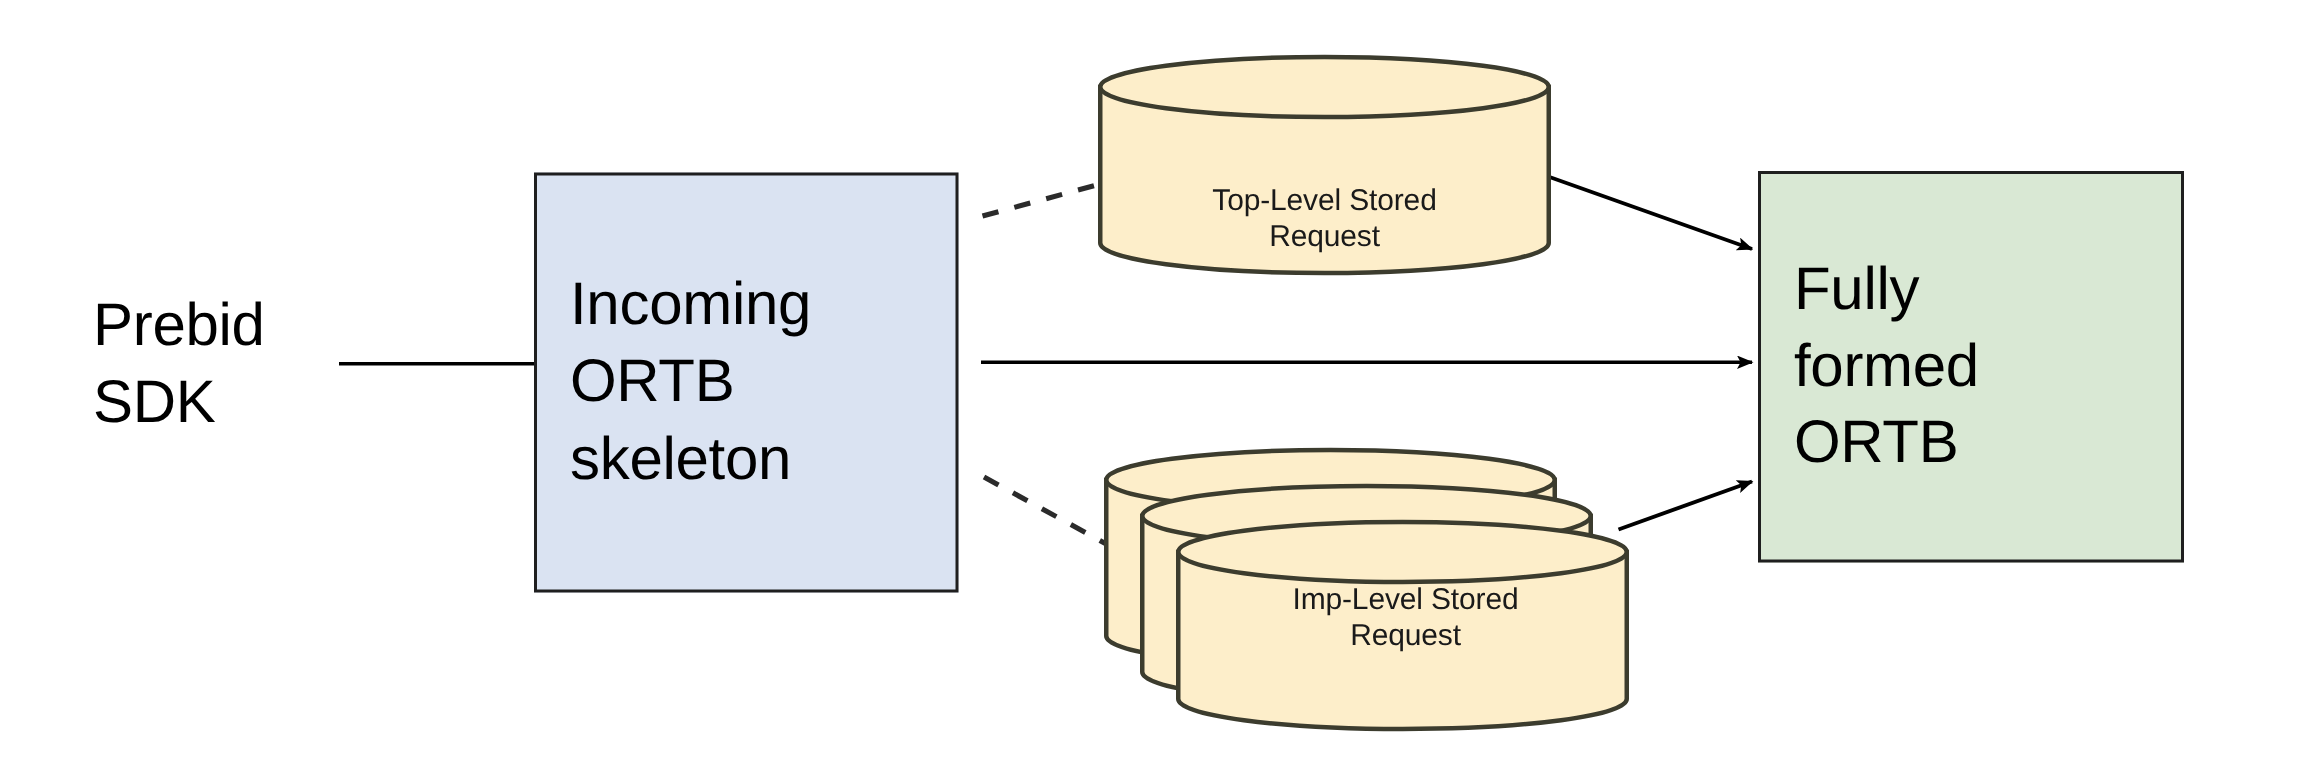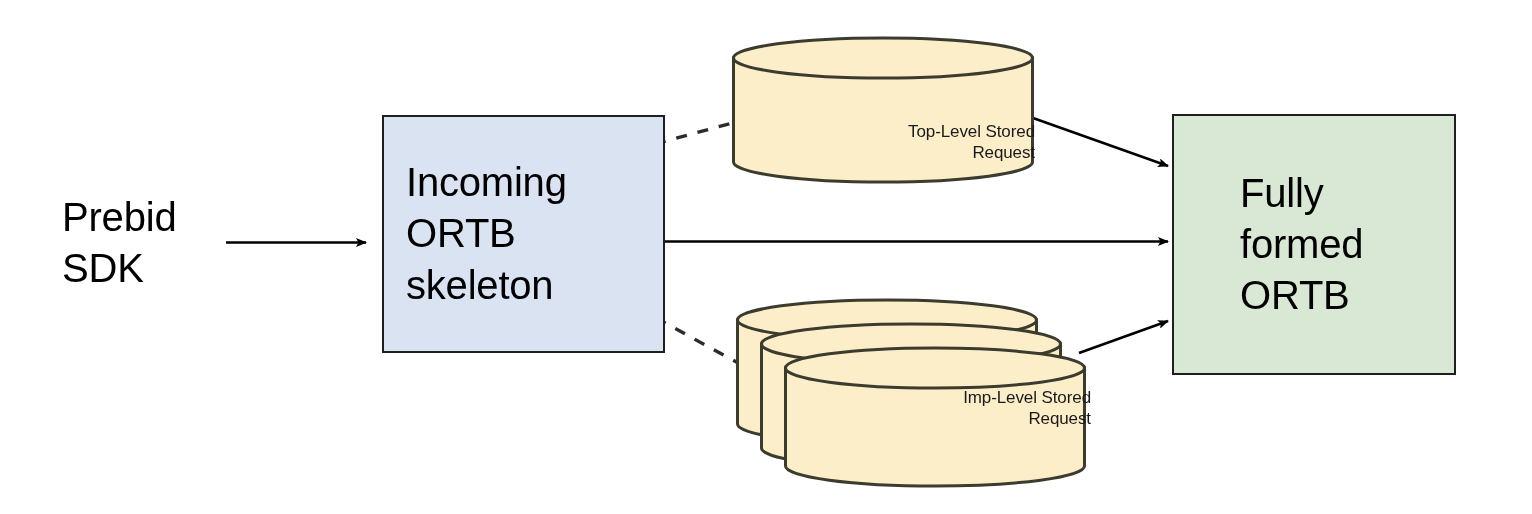--- a/index.html
+++ b/index.html
@@ -39,31 +39,30 @@
   }
   .rect .rect-label {
     padding-left: 22px;
     font-size: 40px;
     line-height: 1.28;
     color: #000000;
     white-space: pre-line;
     letter-spacing: -0.2px;
   }
   #node-incoming-ortb {
-    left: 382px;
+    left: 356px;
     top: 115px;
     width: 283px;
-    height: 238px;
+    height: 280px;
   }
   #node-fully-formed {
     left: 1172px;
     top: 114px;
     width: 284px;
     height: 261px;
-    padding-left: 44px;
   }
   
   #node-prebid-sdk {
     left: 62px;
     top: 183px;
     width: 180px;
     height: 120px;
     display: flex;
     align-items: center;
     justify-content: flex-start;
@@ -75,22 +74,22 @@
     white-space: pre-line;
     letter-spacing: -0.2px;
   }
   
   .cyl-wrap { position: absolute; }
   .cyl-svg { display: block; }
   .cyl-text {
     position: absolute;
     left: 0;
     width: 100%;
-    text-align: right;
-    font-size: 17px;
+    text-align: center;
+    font-size: 20px;
     line-height: 1.22;
     color: #1a1a1a;
     white-space: pre-line;
     letter-spacing: -0.1px;
   }
   #node-top-level-stored-request { left: 731px; top: 36px; width: 304px; height: 148px; }
   #node-top-level-stored-request .cyl-text { top: 86px; }
   #node-imp-level-stored-requests { left: 731px; top: 296px; width: 360px; height: 192px; }
   #node-imp-level-stored-requests .cyl-text { top: 92px; padding-left: 52px; box-sizing: border-box; }
 </style>

